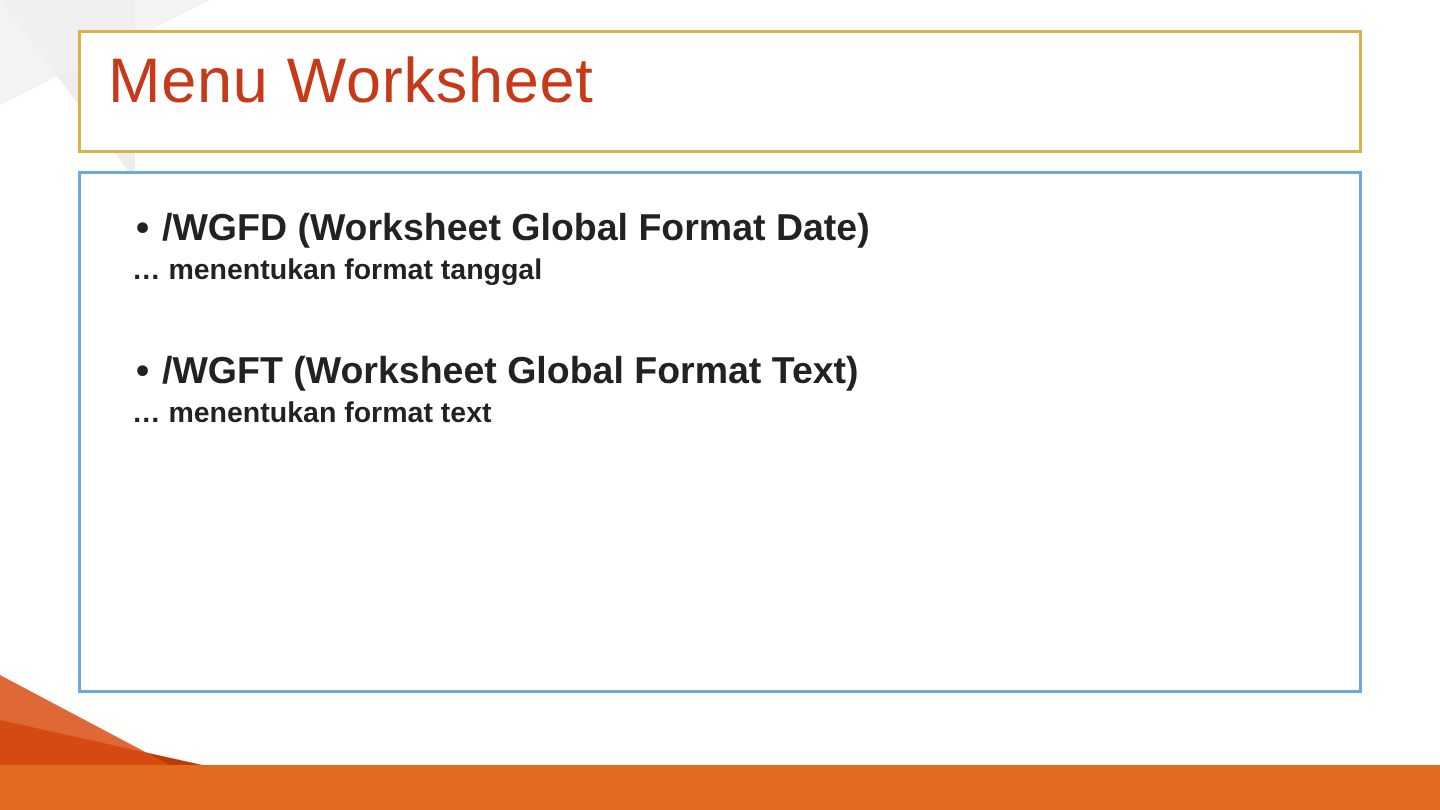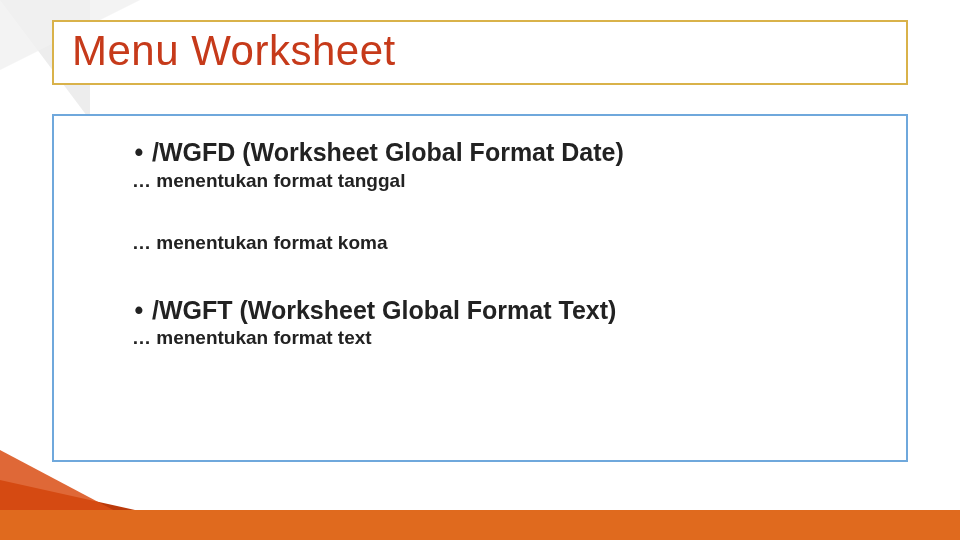--- a/index.html
+++ b/index.html
@@ -48,46 +48,45 @@
     border-left: 0 solid transparent;
     border-right: 170px solid transparent;
     border-bottom: 90px solid #d94d14;
     opacity: 0.85;
   }
   .title-box {
     position: absolute;
     left: 52px;
     top: 20px;
     width: 856px;
-    height: 65px;
+    height: 82px;
     border: 2px solid #d9b24a;
     background: #ffffff;
     padding: 8px 18px;
     display: flex;
-    align-items: flex-end;
+    align-items: flex-start;
   }
   .title-box h1 {
     font-size: 42px;
     font-weight: 400;
     color: #c63a1a;
     letter-spacing: 0.5px;
   }
   .content-box {
     position: absolute;
     left: 52px;
     top: 114px;
     width: 856px;
     height: 348px;
     border: 2px solid #6fa8dc;
     background: #ffffff;
     padding: 20px 28px 20px 28px;
   }
   .item {
     margin-bottom: 38px;
-    margin-left: 44px;
   }
   .item:last-child { margin-bottom: 0; }
   .cmd-line {
     font-size: 25px;
     font-weight: 700;
     color: #222;
     line-height: 1.3;
   }
   .cmd-line .bullet {
     display: inline-block;
@@ -116,21 +115,20 @@
 <div class="content-box">
 
   <div class="item">
     <div class="cmd-line">
       <span class="bullet">•</span><span>/WGFD (Worksheet Global Format Date)</span>
     </div>
     <div class="desc">… menentukan format tanggal</div>
   </div>
 
   <div class="item">
-    <div class="desc">… menentukan format koma</div>
   </div>
 
   <div class="item">
     <div class="cmd-line">
       <span class="bullet">•</span><span>/WGFT (Worksheet Global Format Text)</span>
     </div>
     <div class="desc">… menentukan format text</div>
   </div>
 
 </div>

